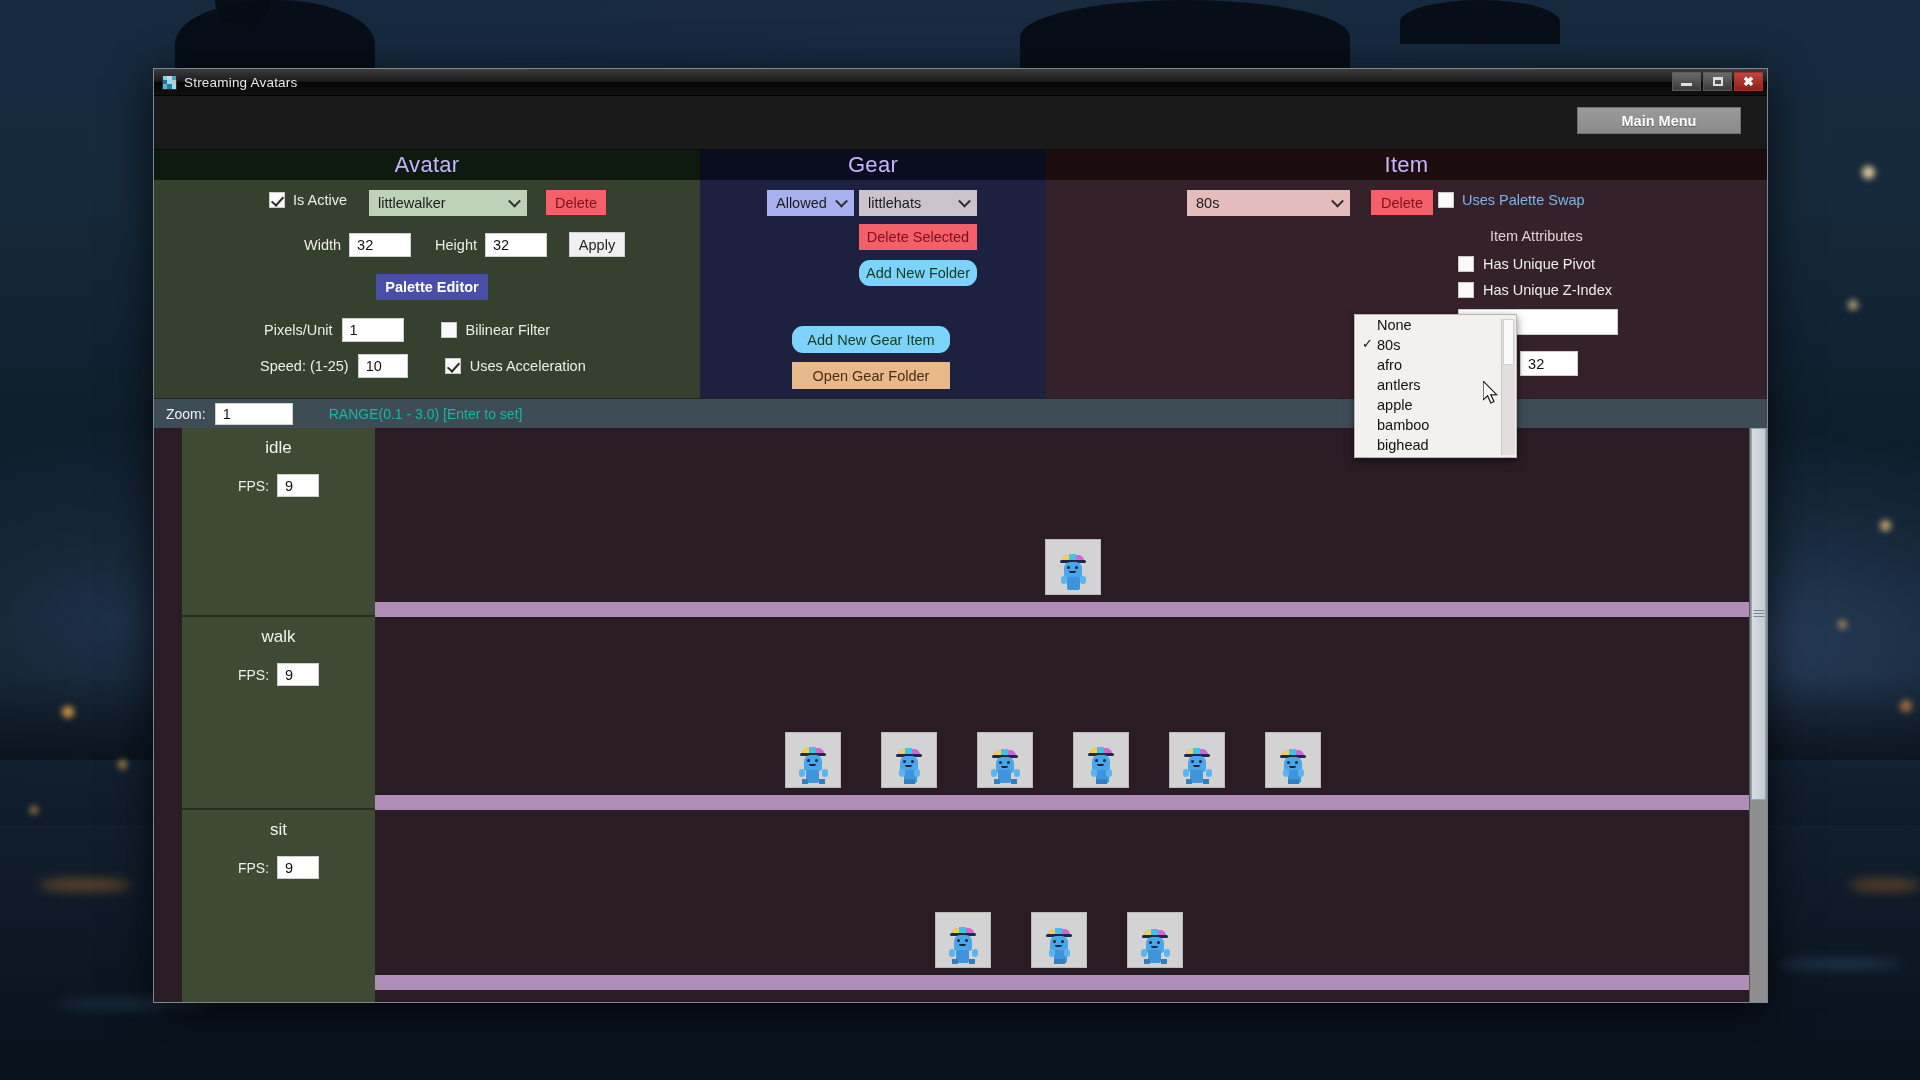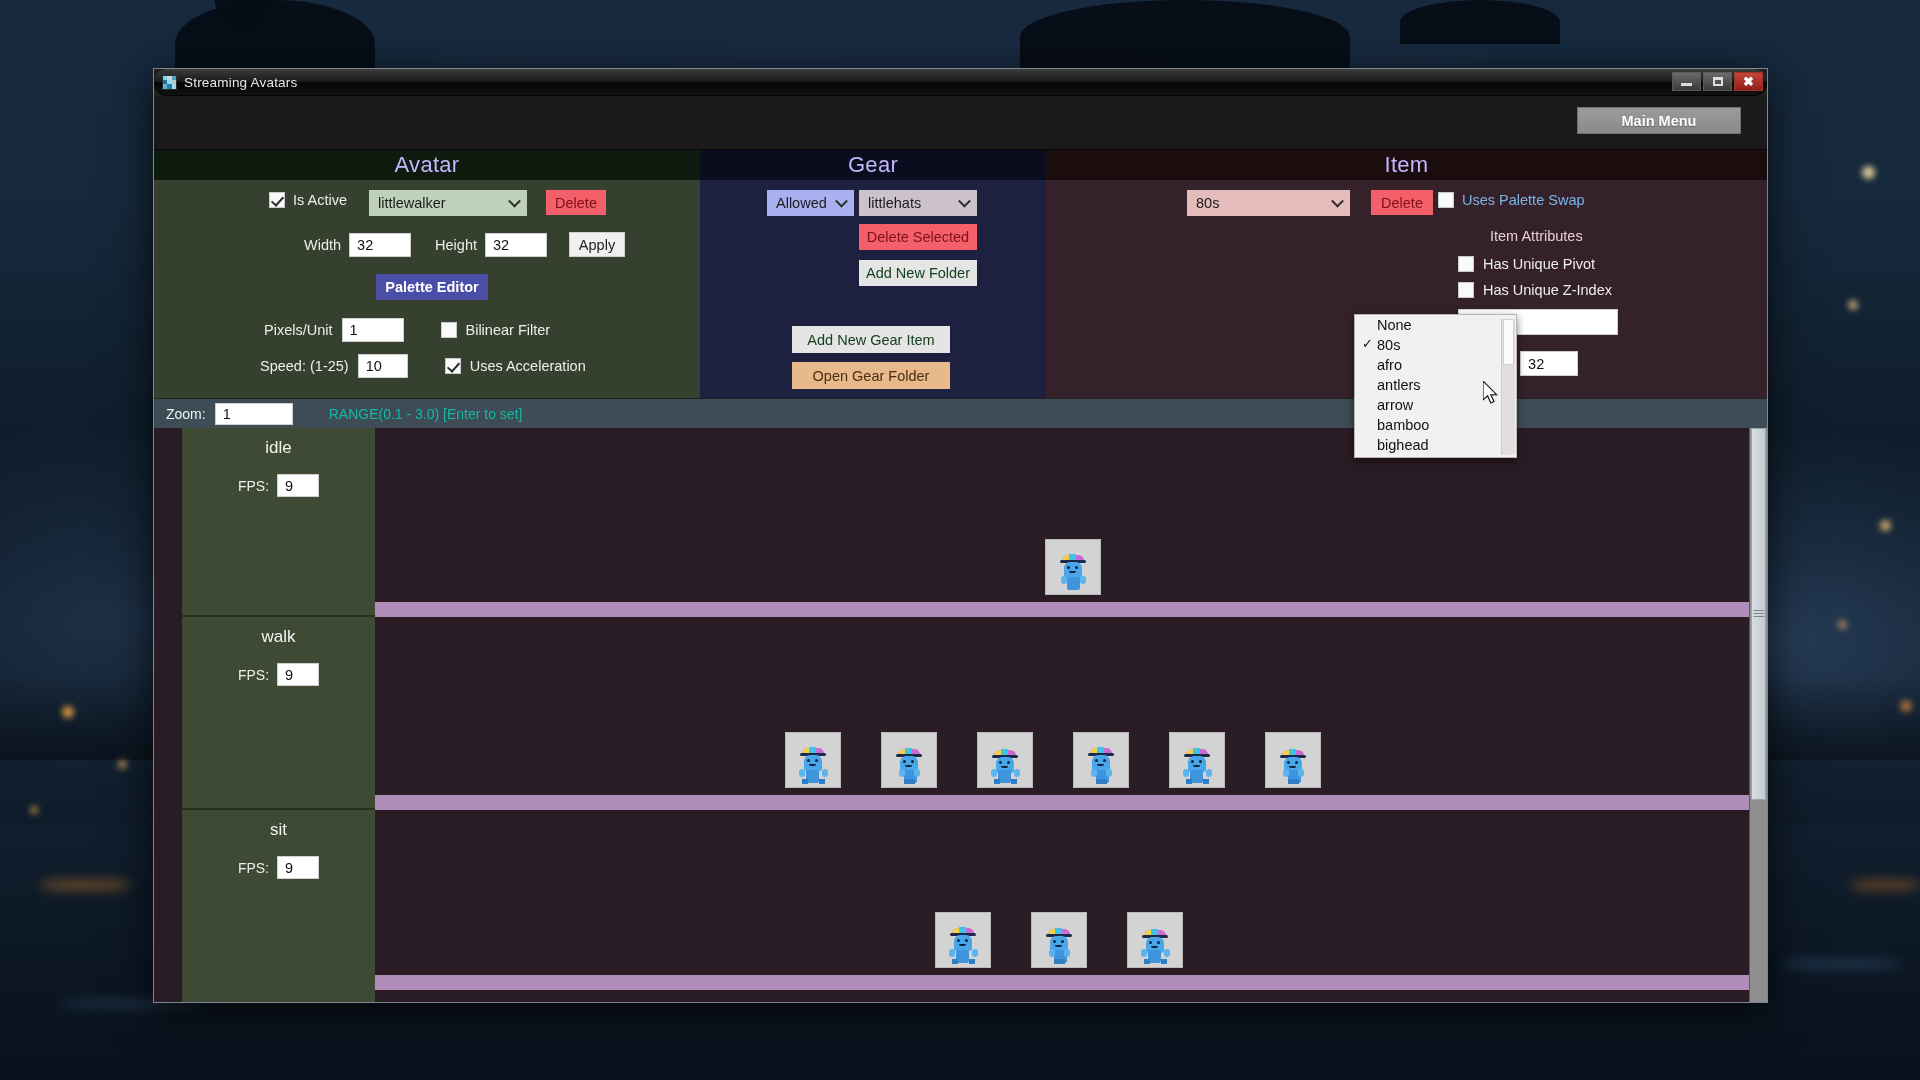--- a/index.html
+++ b/index.html
@@ -37,21 +37,21 @@
   #app-window {
     position: absolute; left: 153px; top: 68px; width: 1615px; height: 935px;
     border: 1px solid #7c8793;
     background: #1f1f1f;
     box-shadow: 0 10px 40px rgba(0,0,0,.75);
   }
   #titlebar {
     height: 27px; width: 100%;
     background: linear-gradient(180deg,#3c3c3c 0%,#1a1a1a 48%,#050505 52%,#111 100%);
     border-bottom: 1px solid #000;
-    display: flex; align-items: center; position: relative; border-radius: 13px;
+    display: flex; align-items: center; position: relative;
   }
   #titlebar .tb-left { display: flex; align-items: center; padding-left: 8px; gap: 7px; }
   .tb-appicon {
     width: 15px; height: 15px; background: #16181a;
     border: 1px solid #2a2f35; position: relative; flex: 0 0 auto;
     display: grid; grid-template-columns: repeat(3,1fr); grid-template-rows: repeat(3,1fr);
     overflow: hidden;
   }
   .tb-appicon i { display: block; }
   .tb-title { color: #e8e8e8; font-size: 13.5px; letter-spacing: .2px; white-space: nowrap; }
@@ -118,21 +118,21 @@
     font-family: "Liberation Sans", sans-serif;
   }
   .btn {
     border: none; font-size: 14.5px; height: 25px; padding: 0 11px;
     display: flex; align-items: center; justify-content: center;
     cursor: pointer; font-family: "Liberation Sans", sans-serif;
     white-space: nowrap;
   }
   .btn-red   { background: #f4606a; color: #7d1018; }
   .btn-grey  { background: #f0f0f0; color: #222; border: 1px solid #cfcfcf; }
-  .btn-green { background: #e5e5e5; color: #14401f; }
+  .btn-green { background: #7dd3fc; color: #14401f; border-radius: 11px; }
   .btn-tan   { background: #e8b98a; color: #4a2d12; }
   .btn-blue  { background: #4b4ea8; color: #fff; font-weight: bold; }
 
   .chk {
     width: 16px; height: 16px; background: #fafafa; border: 1px solid #c9c9c9;
     position: relative; cursor: pointer; flex: 0 0 auto;
   }
   .chk.on::after {
     content: ""; position: absolute; left: 4px; top: 1px;
     width: 5px; height: 10px; border: solid #2a2a2a;
@@ -409,21 +409,21 @@
 
         </div>
       </div>
     </div>
 
     <div id="item-dropdown">
       <div class="dd-item">None</div>
       <div class="dd-item sel-row">80s</div>
       <div class="dd-item">afro</div>
       <div class="dd-item">antlers</div>
-      <div class="dd-item">arrow</div>
+      <div class="dd-item">apple</div>
       <div class="dd-item">bamboo</div>
       <div class="dd-item">bighead</div>
       <div id="dd-scroll">
           <div class="thumb"></div>
         </div>
       <div id="dd-cursor">
         <svg width="18" height="26" viewBox="0 0 18 26" xmlns="http://www.w3.org/2000/svg">
           <polygon points="0,0 0,19 4.6,14.8 7.8,22 11,20.5 7.8,13.8 13.6,13.6" fill="#ffffff" stroke="#1a1a1a" stroke-width="1.2"></polygon>
         </svg>
       </div>

